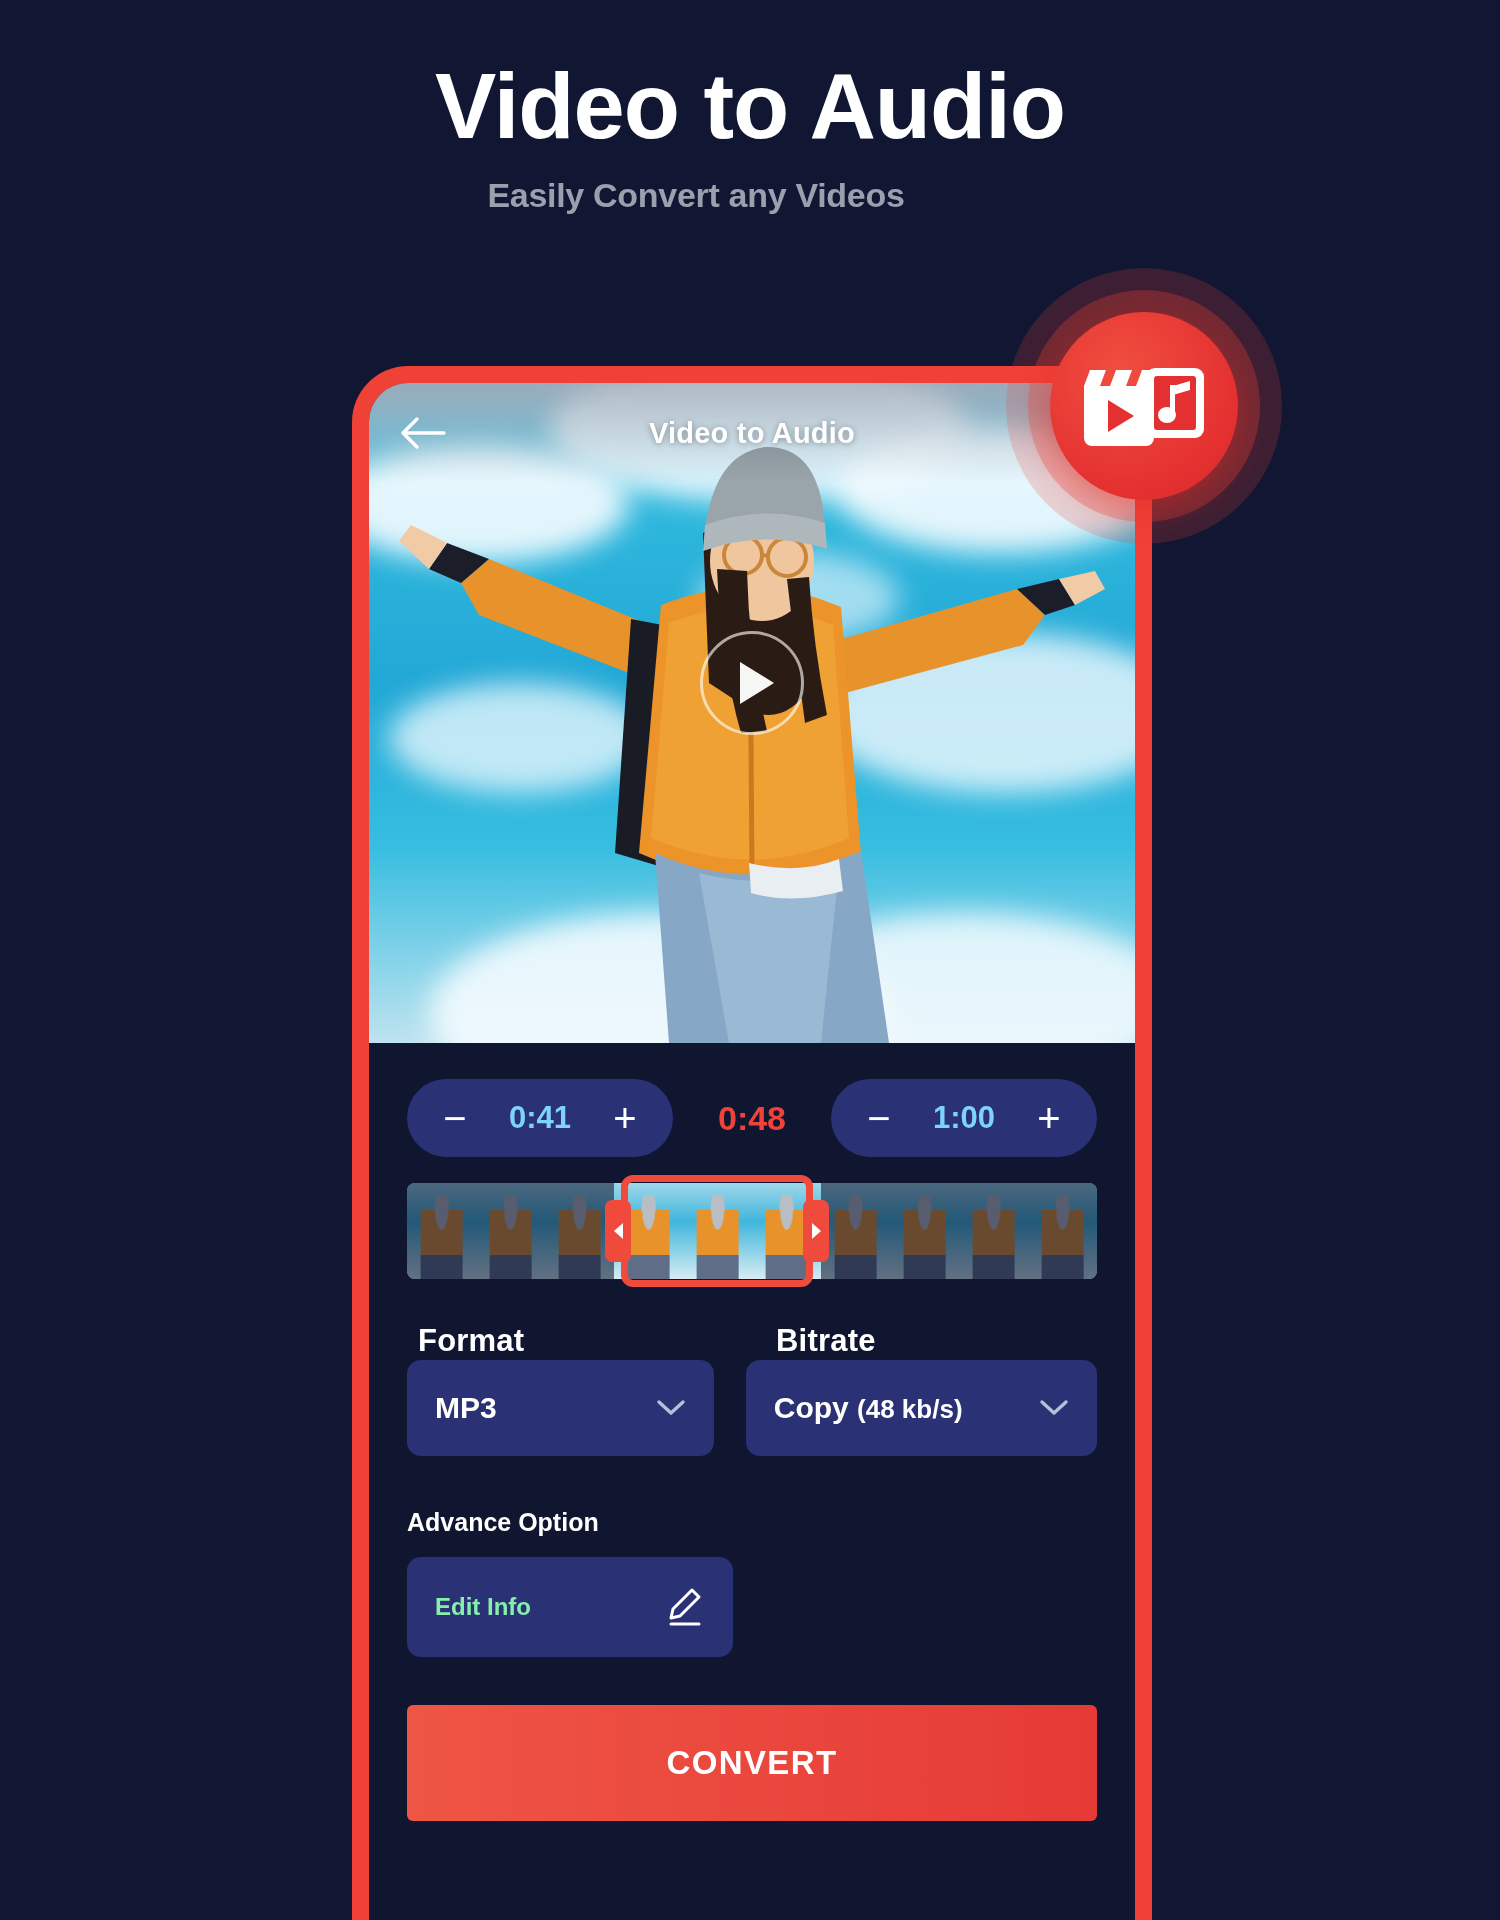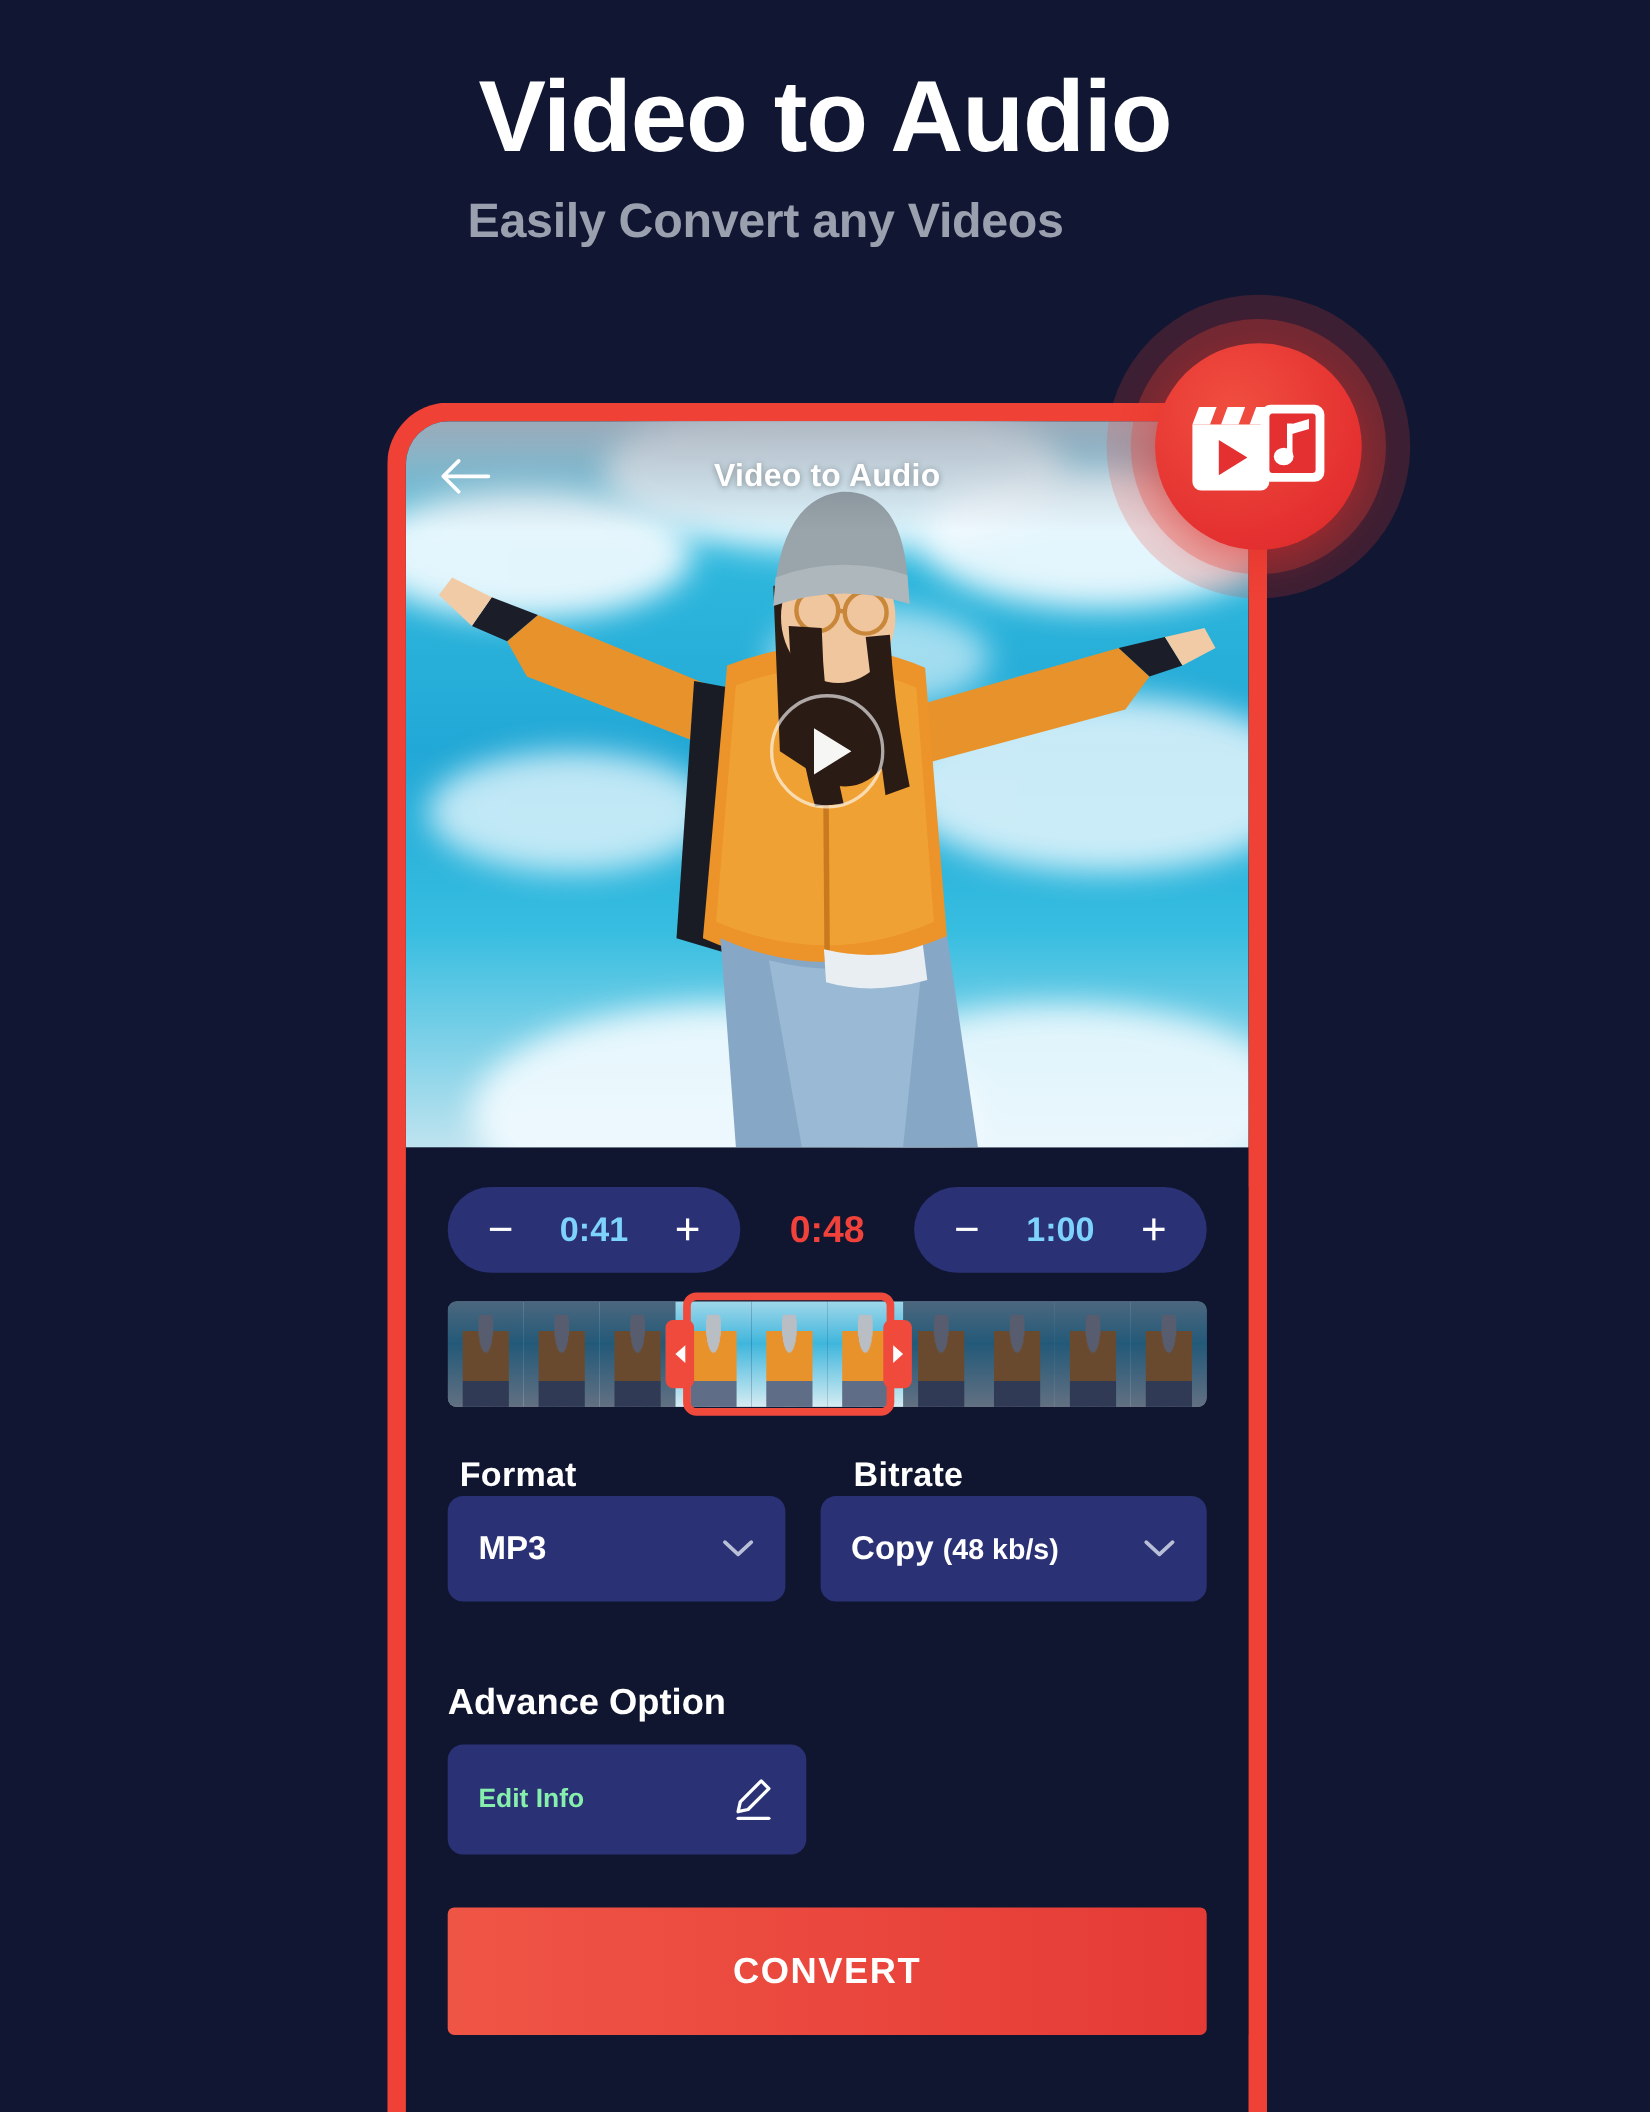--- a/index.html
+++ b/index.html
@@ -15,21 +15,21 @@
 
   .hero-title {
     position: absolute; top: 58px; left: 0; width: 1500px;
     text-align: center;
     font-size: 92px; font-weight: 700; color: #ffffff;
     letter-spacing: -1px; line-height: 1.05;
   }
   .hero-sub {
     position: absolute; top: 176px; left: 0; width: 1392px;
     text-align: center;
-    font-size: 44px; font-weight: 700; color: #9aa0ae;
+    font-size: 34px; font-weight: 700; color: #9aa0ae;
     letter-spacing: -0.3px;
   }
 
   
   .phone {
     position: absolute; left: 352px; top: 366px;
     width: 800px; height: 1640px;
     border: 17px solid #ef4136;
     border-bottom: none;
     border-radius: 56px 56px 0 0;
@@ -163,21 +163,21 @@
   .select {
     height: 96px; border-radius: 14px; background:#2a3175;
     display:flex; align-items:center; justify-content:space-between;
     padding: 0 28px;
   }
   .select.fmt { width: 326px; }
   .select.br  { width: 374px; }
   .sel-text { color:#fff; font-size: 30px; font-weight:600; }
   .sel-text .units { font-size: 26px; font-weight:600; }
 
-  .adv-label { color:#fff; font-size:33px; font-weight:700; margin-top: 72px; }
+  .adv-label { color:#fff; font-size:25px; font-weight:700; margin-top: 52px; }
 
   .adv-row { display:flex; gap:32px; margin-top: 20px; }
   .adv-btn {
     width:326px; height:100px; border-radius:14px; background:#2a3175;
     display:flex; align-items:center; justify-content:space-between;
     padding: 0 28px;
   }
   .adv-text { color:#86efac; font-size: 24px; font-weight:600; }
 
   .convert {

